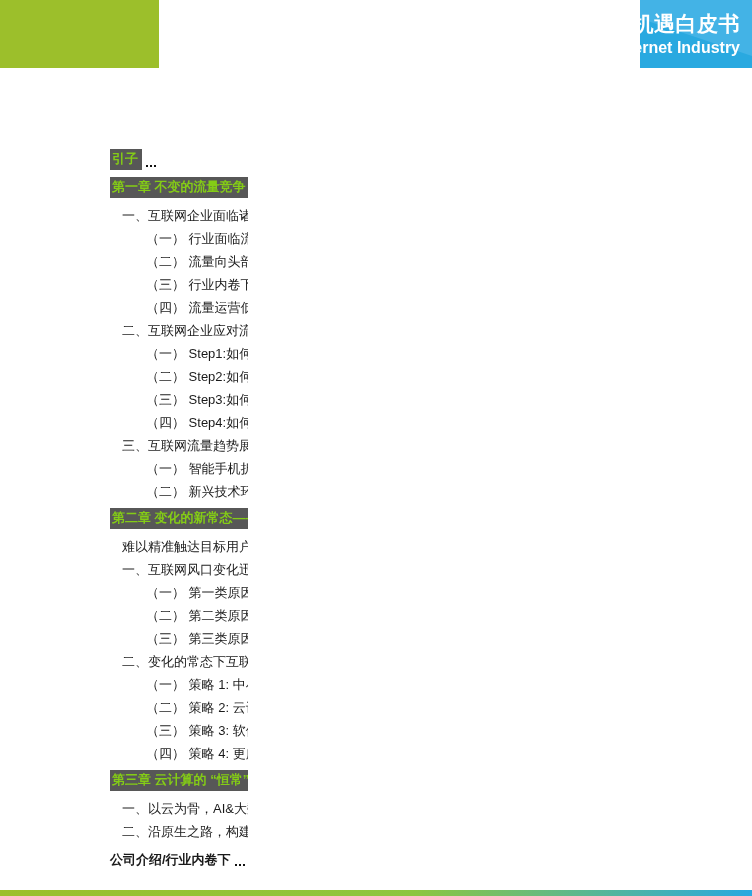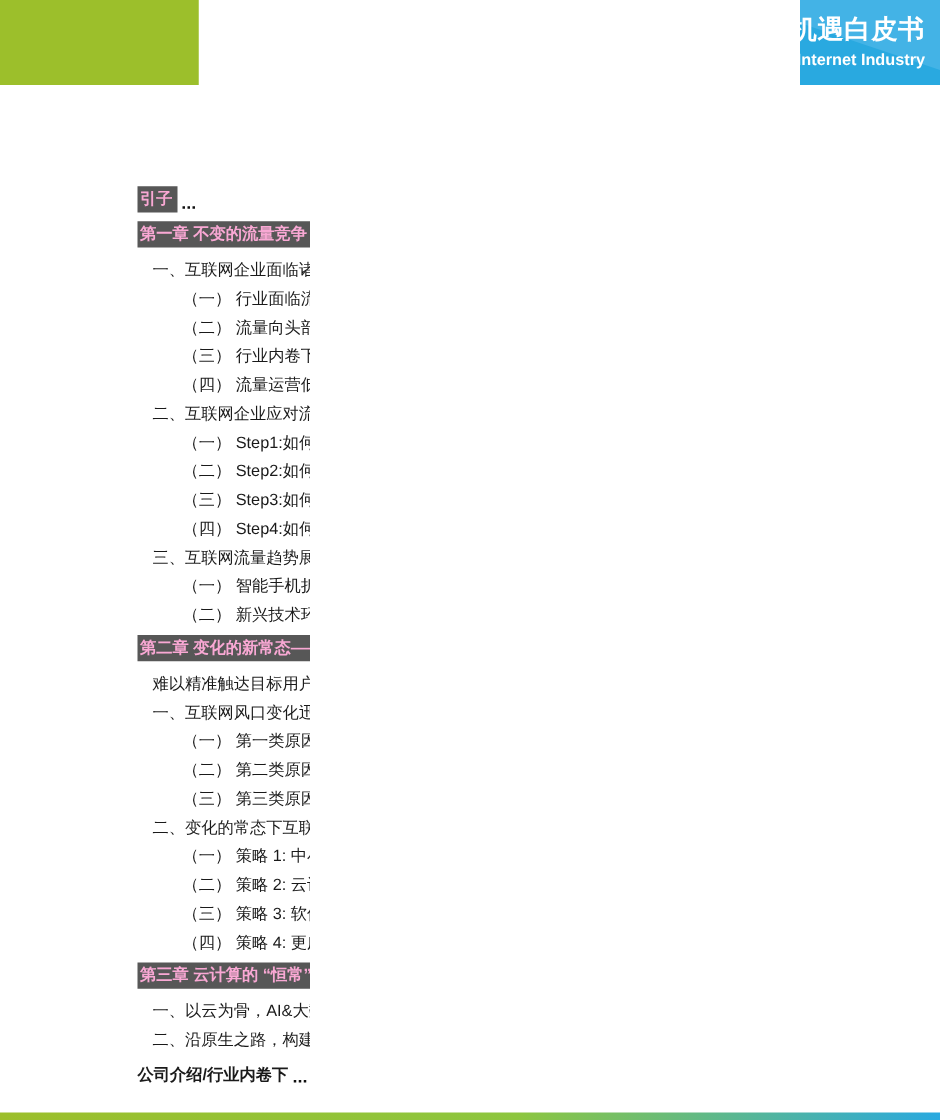--- a/index.html
+++ b/index.html
@@ -33,21 +33,21 @@
   }
   .header-text {
     position: absolute; top: 11px; right: 12px;
     text-align: right; color: #ffffff; z-index: 3;
   }
   .header-title {
     font-size: 21px; font-weight: 700; letter-spacing: 0.5px;
     line-height: 26px; white-space: nowrap;
   }
   .header-subtitle {
-    font-size: 13px; font-weight: 700; line-height: 18px;
+    font-size: 16px; font-weight: 700; line-height: 18px;
     margin-top: 2px; white-space: nowrap;
   }
 
   
   .toc-title {
     position: absolute; top: 92px; left: 0; width: 752px;
     text-align: center; font-size: 26px; font-weight: 700; color: #000;
     letter-spacing: 2px;
   }
   .toc {
@@ -66,21 +66,21 @@
     border-bottom: 1.6px dotted #2b2b2b;
     margin: 0 3px 3px 4px;
   }
   .toc-row .page { white-space: nowrap; font-size: 13px; padding-bottom: 0; }
 
   .toc-row.l1 { padding-left: 12px; }
   .toc-row.l2 { padding-left: 36px; }
 
   .toc-row.chapter { margin-top: 7px; margin-bottom: 6px; }
   .toc-row.chapter .label {
-    background: #575757; color: #f9a8d4;
+    background: #575757; color: #84cc16;
     font-weight: 700; padding: 1px 4px 2px 2px;
   }
   .toc-row.chapter .leader { border-bottom: 2px dotted #111; margin-bottom: 3px; }
   .toc-row.chapter .page { font-weight: 700; }
 
   .toc-row.bold { margin-top: 7px; }
   .toc-row.bold .label { font-weight: 700; }
   .toc-row.bold .leader { border-bottom: 2px dotted #111; }
   .toc-row.bold .page { font-weight: 700; }
 

